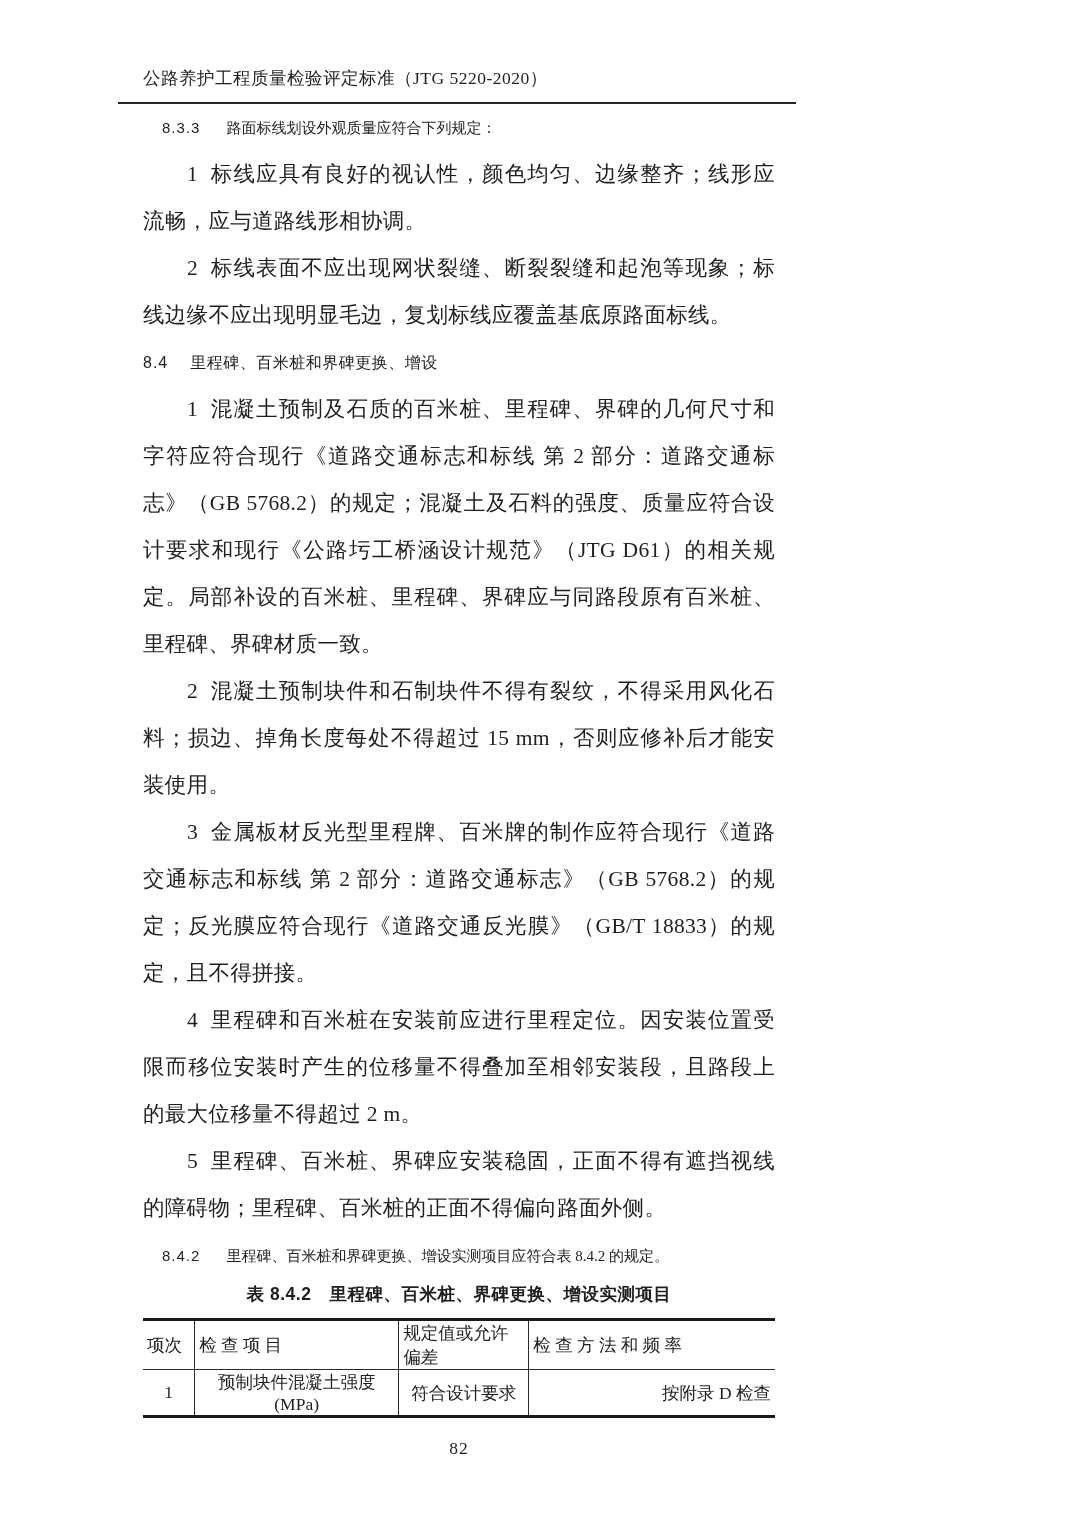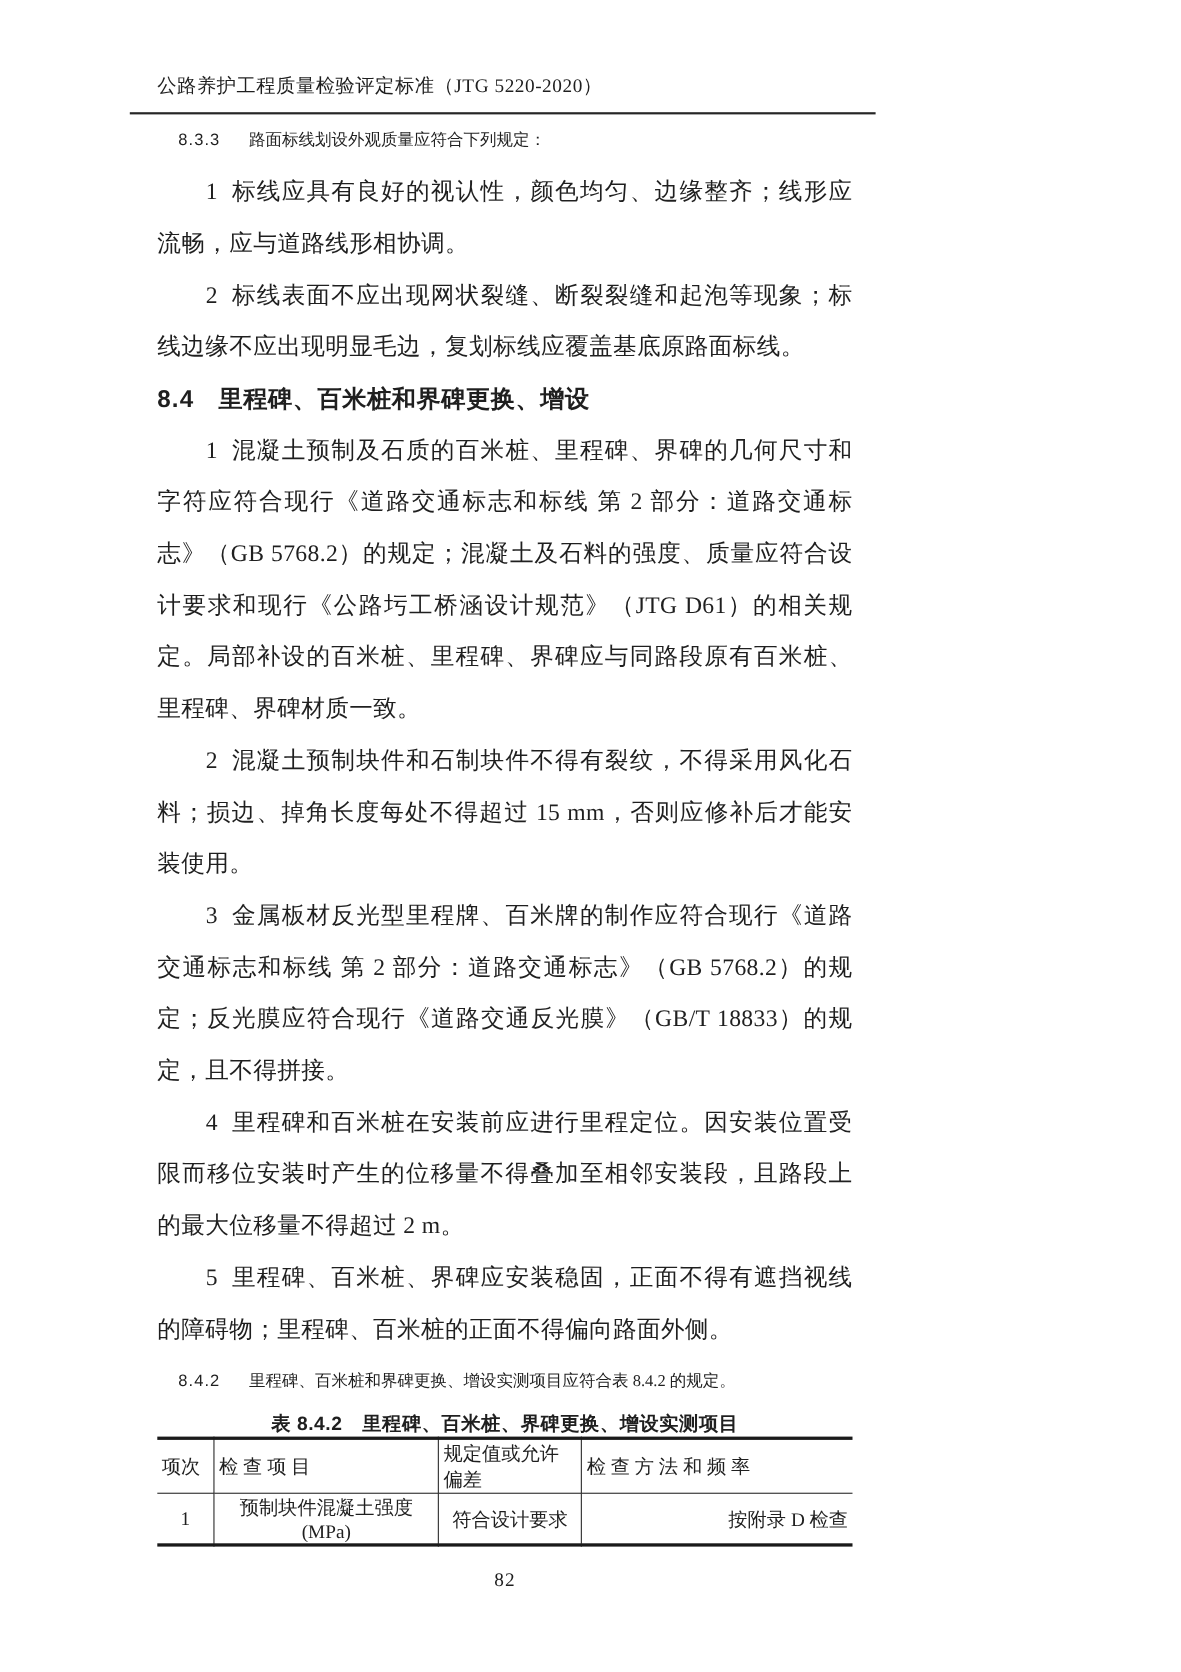--- a/index.html
+++ b/index.html
@@ -33,37 +33,38 @@
   .content p{margin:0;line-height:47px;text-align:justify;}
 
   .clause{
     font-size:15px;
     text-indent:19px;
   }
   .clause-first{margin-top:14px;}
   .cnum{margin-right:26px;letter-spacing:1px;}
   .section-heading{
     margin:66px 0 0 0;
-    font-size:22px;
-    font-weight:bold;
+    font-size:16px;
+    font-weight:normal;
     line-height:47px;
     text-indent:0;
     letter-spacing:.5px;
   }
   .section-heading .cnum{margin-right:22px;}
   .item{
     font-size:21.5px;
     text-indent:44px;
     letter-spacing:.3px;
   }
   .inum{margin-right:12px;}
   .clause-842{margin-top:56px;}
 
   .table-caption{
     margin-top:2px;
+    margin-bottom:12px;
     text-align:center;
     font-weight:bold;
     font-size:17.5px;
     line-height:24px;
     letter-spacing:.5px;
   }
   table.spec{
     width:100%;
     border-collapse:collapse;
     border-top:3px solid #1a1a1a;

